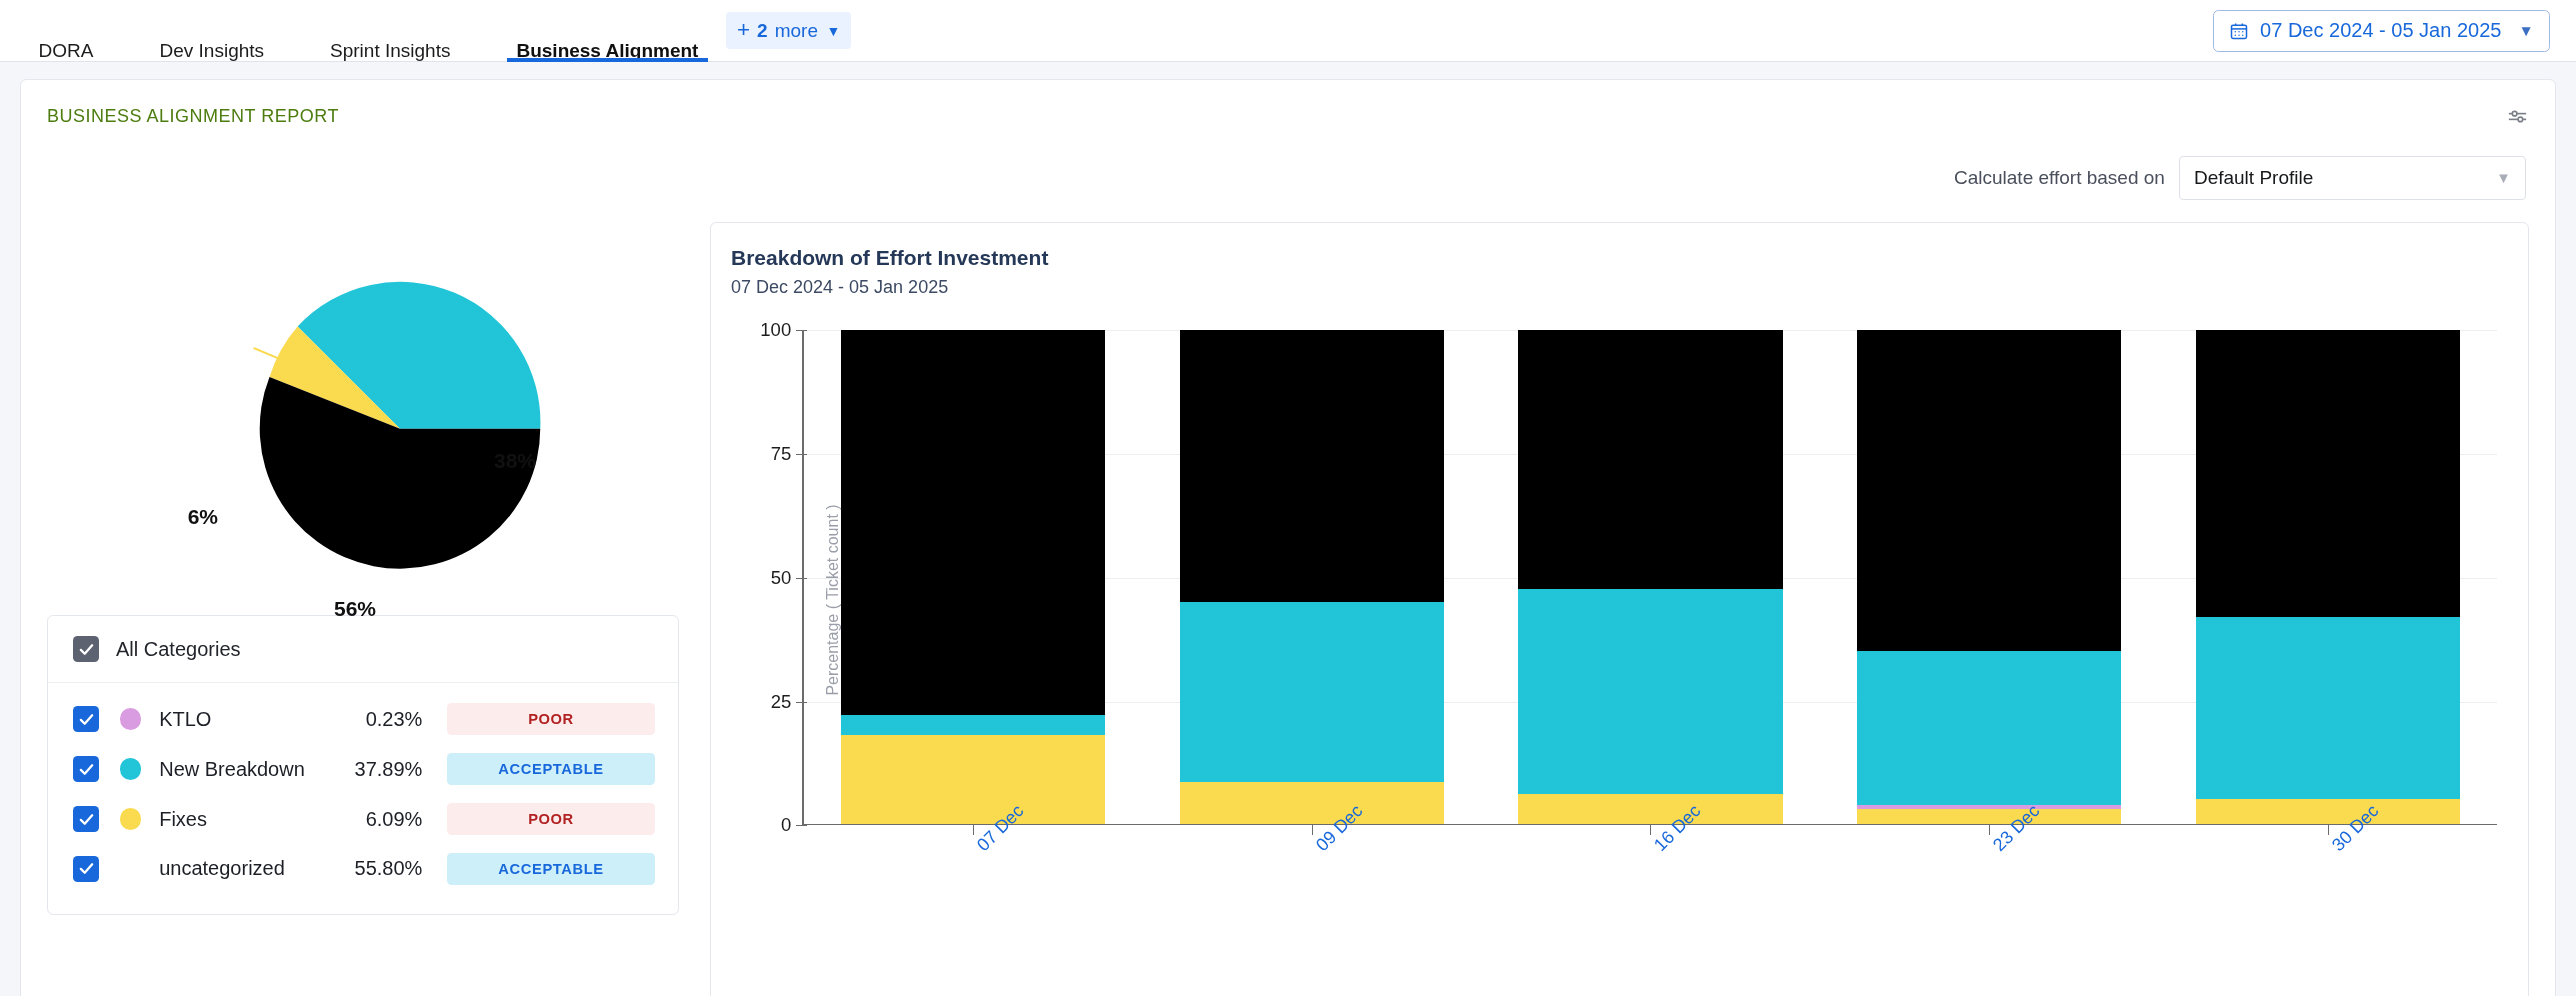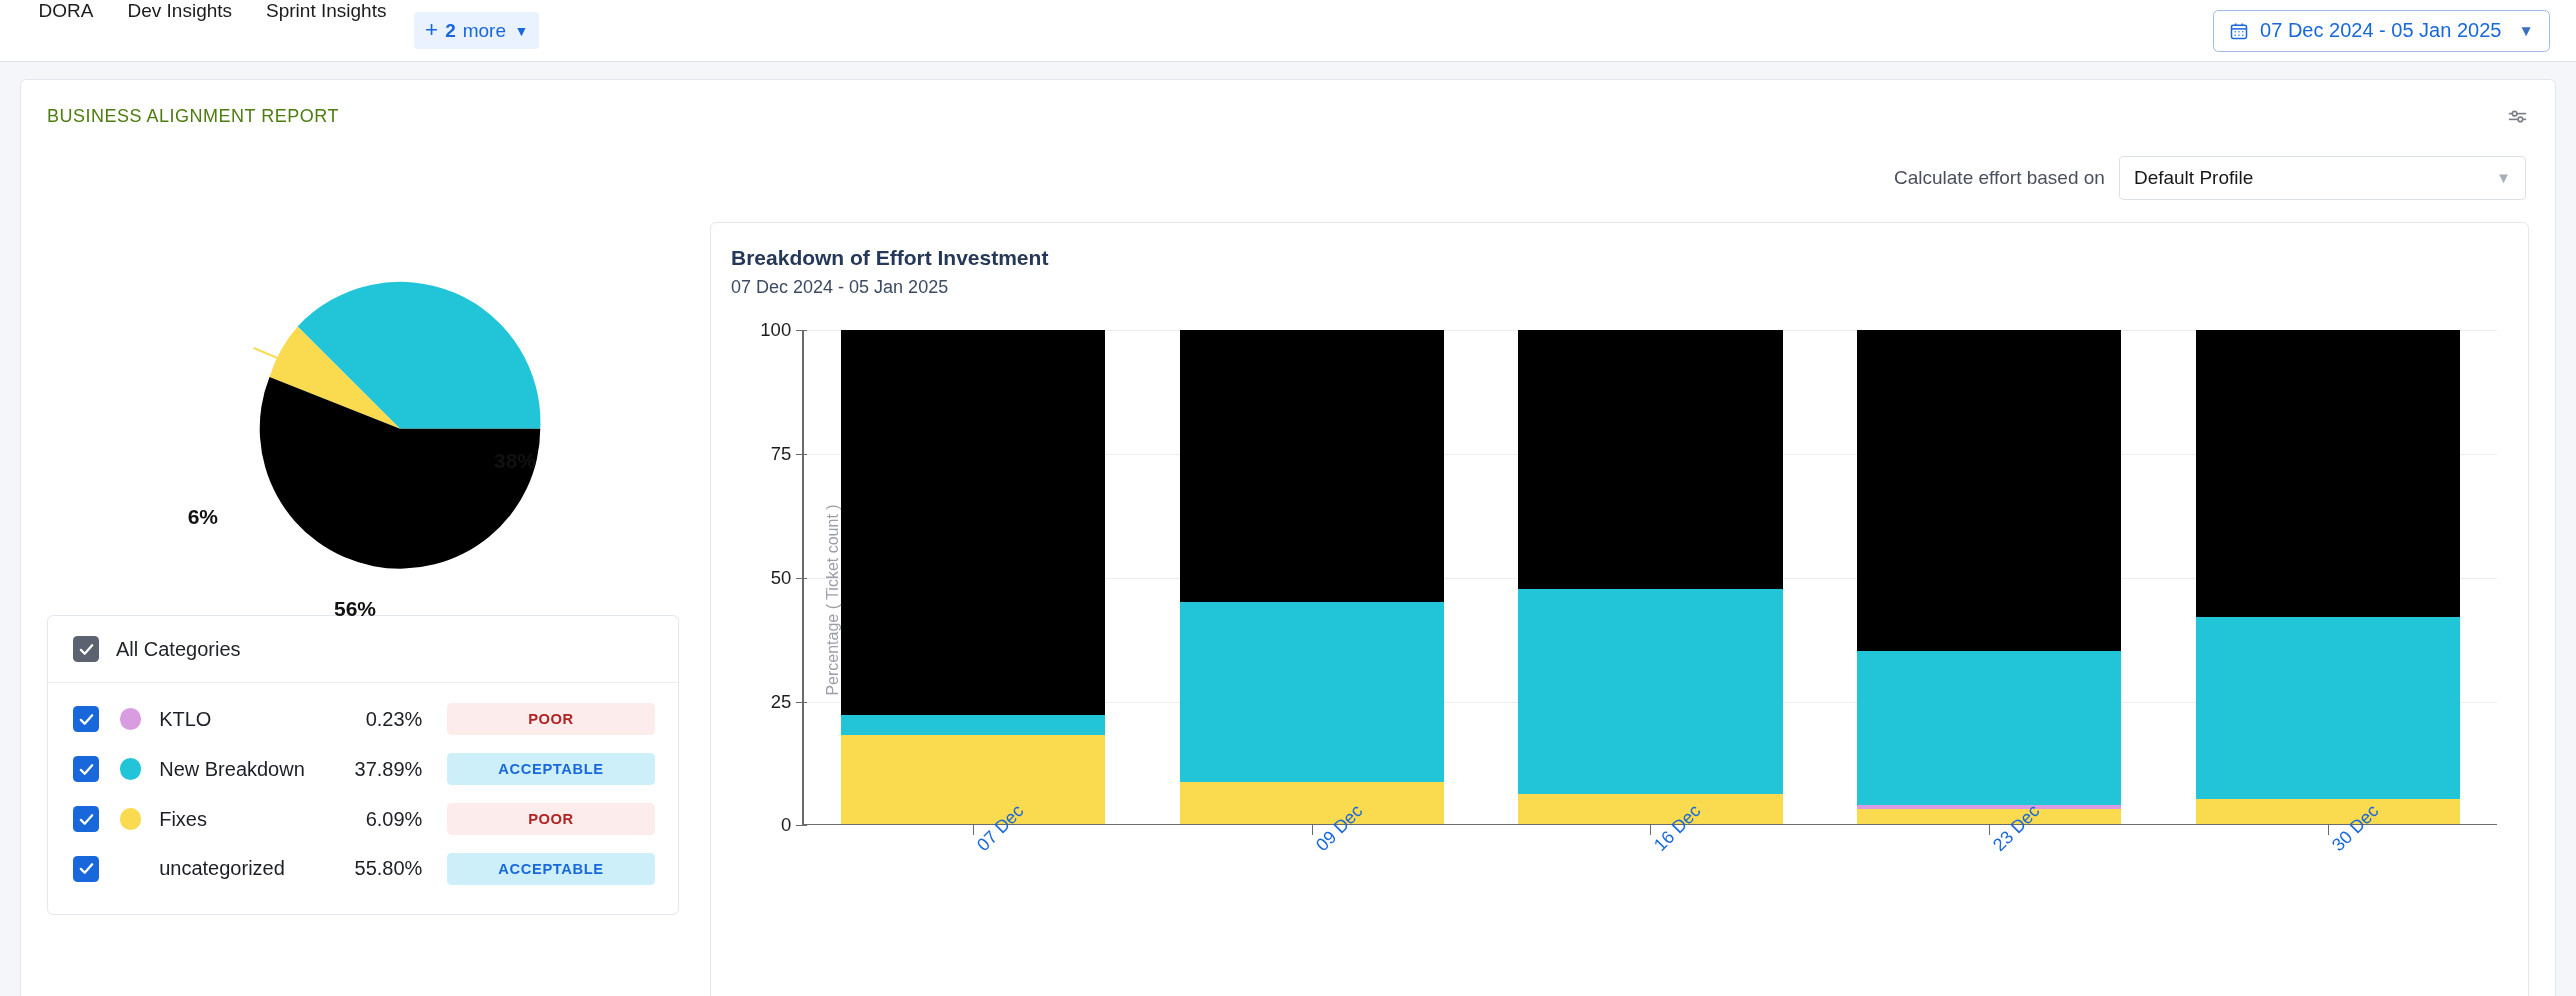--- a/index.html
+++ b/index.html
@@ -13,21 +13,21 @@
   
   .topbar {
     height: 62px;
     background: #ffffff;
     border-bottom: 0.8px solid #dfe3eb;
     display: flex;
     align-items: center;
     padding: 0 26px 0 21.6px;
     position: relative;
   }
-  .tabs { display: flex; align-items: flex-start; height: 62px; }
+  .tabs { display: flex; align-items: flex-end; height: 62px; gap: 32px; }
   .tab {
     display: flex; align-items: center;
     padding: 0 17px;
     font-size: 19px;
     color: #1c1c1c;
     cursor: pointer;
     position: relative;
     white-space: nowrap;
   }
   .tab.active { font-weight: bold; color: #101010; }
@@ -91,21 +91,21 @@
   .sliders-icon { cursor: pointer; display: flex; }
 
   .effort-row {
     display: flex; align-items: center; justify-content: flex-end;
     gap: 14px;
     margin-top: 28px;
     padding-right: 3.1px;
   }
   .effort-label { font-size: 19px; color: #4a4f5c; }
   .effort-select {
-    width: 407px;
+    width: 347px;
     border: 0.8px solid #dcdfe5;
     border-radius: 4.6px;
     padding: 10px 14px;
     font-size: 19px;
     color: #17181a;
     display: flex; align-items: center; justify-content: space-between;
     background: #fff;
     cursor: pointer;
   }
   .effort-select .chev { color: #a8adb8; font-size: 14.7px; }
@@ -267,20 +267,23 @@
 <div class="topbar">
   <div class="tabs">
     <div class="tab">
         <span>DORA</span>
       </div>
     <div class="tab">
         <span>Dev Insights</span>
       </div>
     <div class="tab">
         <span>Sprint Insights</span>
+      </div>
+    <div class="tab active">
+        <span>Business Alignment</span>
       </div>
   </div>
   <div class="more-chip">
     <span class="plus">+</span>
       <span class="cnt">2</span>
     <span>more</span>
     <span class="chev">▼</span>
   </div>
 
   <div class="daterange">

